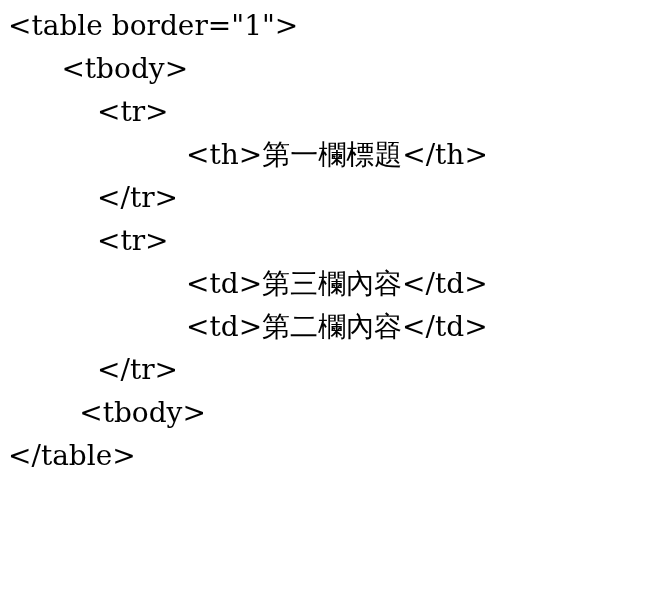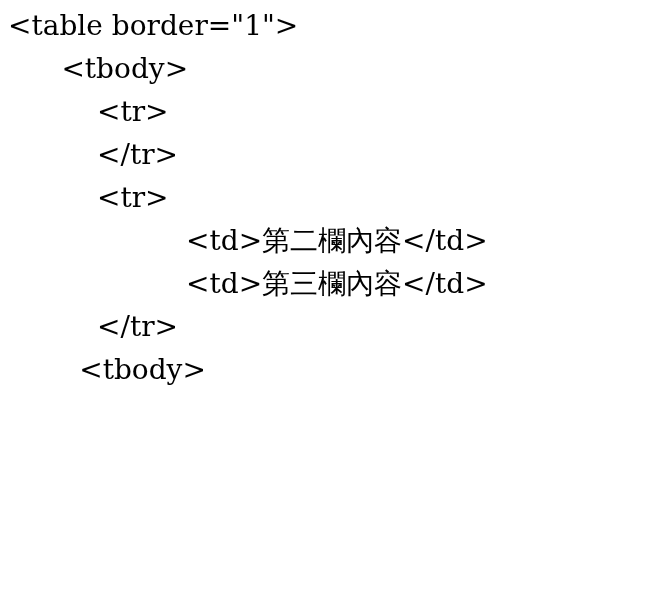--- a/index.html
+++ b/index.html
@@ -27,19 +27,21 @@
     height: 43px;
   }
 </style>
 </head>
 <body>
 
 <div class="code-snippet">
   <div class="code-line">&lt;table border="1"&gt;</div>
   <div class="code-line">      &lt;tbody&gt;</div>
   <div class="code-line">          &lt;tr&gt;</div>
+  <div class="code-line">                    &lt;th&gt;第一欄標題&lt;/th&gt;</div>
   <div class="code-line">          &lt;/tr&gt;</div>
   <div class="code-line">          &lt;tr&gt;</div>
+  <div class="code-line">                    &lt;td&gt;第三欄內容&lt;/td&gt;</div>
   <div class="code-line">                    &lt;td&gt;第二欄內容&lt;/td&gt;</div>
-  <div class="code-line">                    &lt;td&gt;第三欄內容&lt;/td&gt;</div>
   <div class="code-line">          &lt;/tr&gt;</div>
   <div class="code-line">        &lt;tbody&gt;</div>
+  <div class="code-line">&lt;/table&gt;</div>
 </div>
 
 </body></html>

